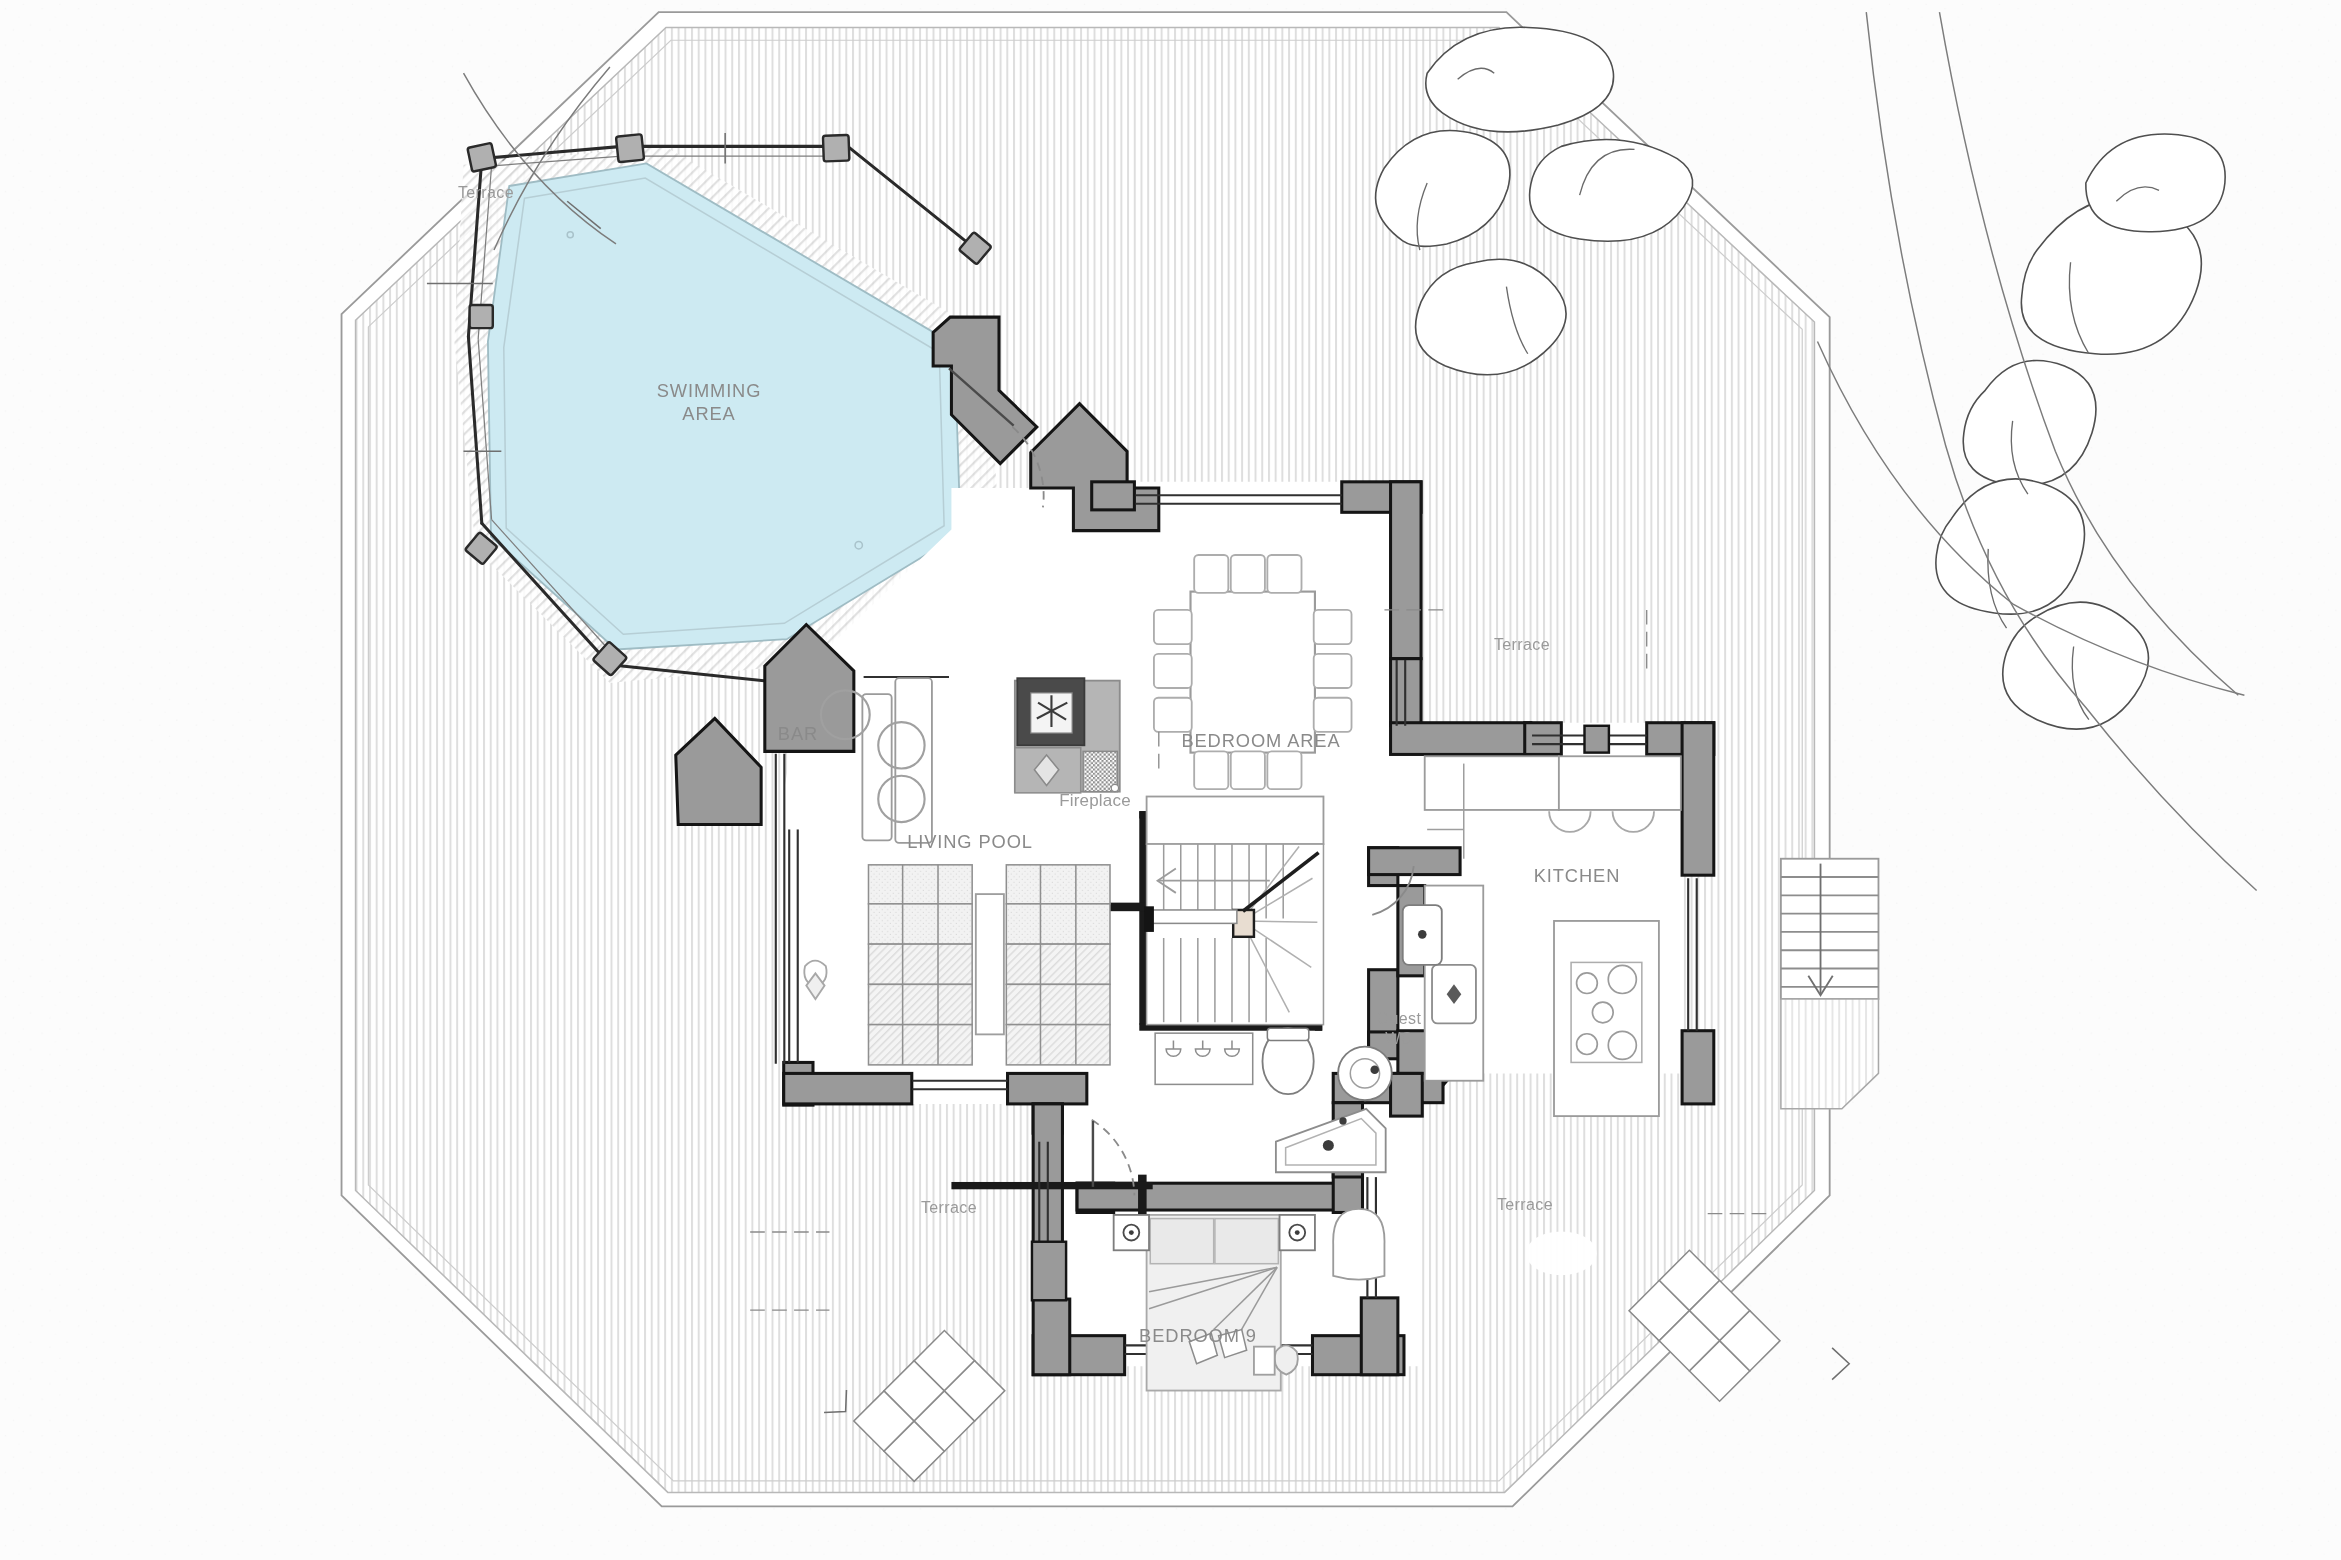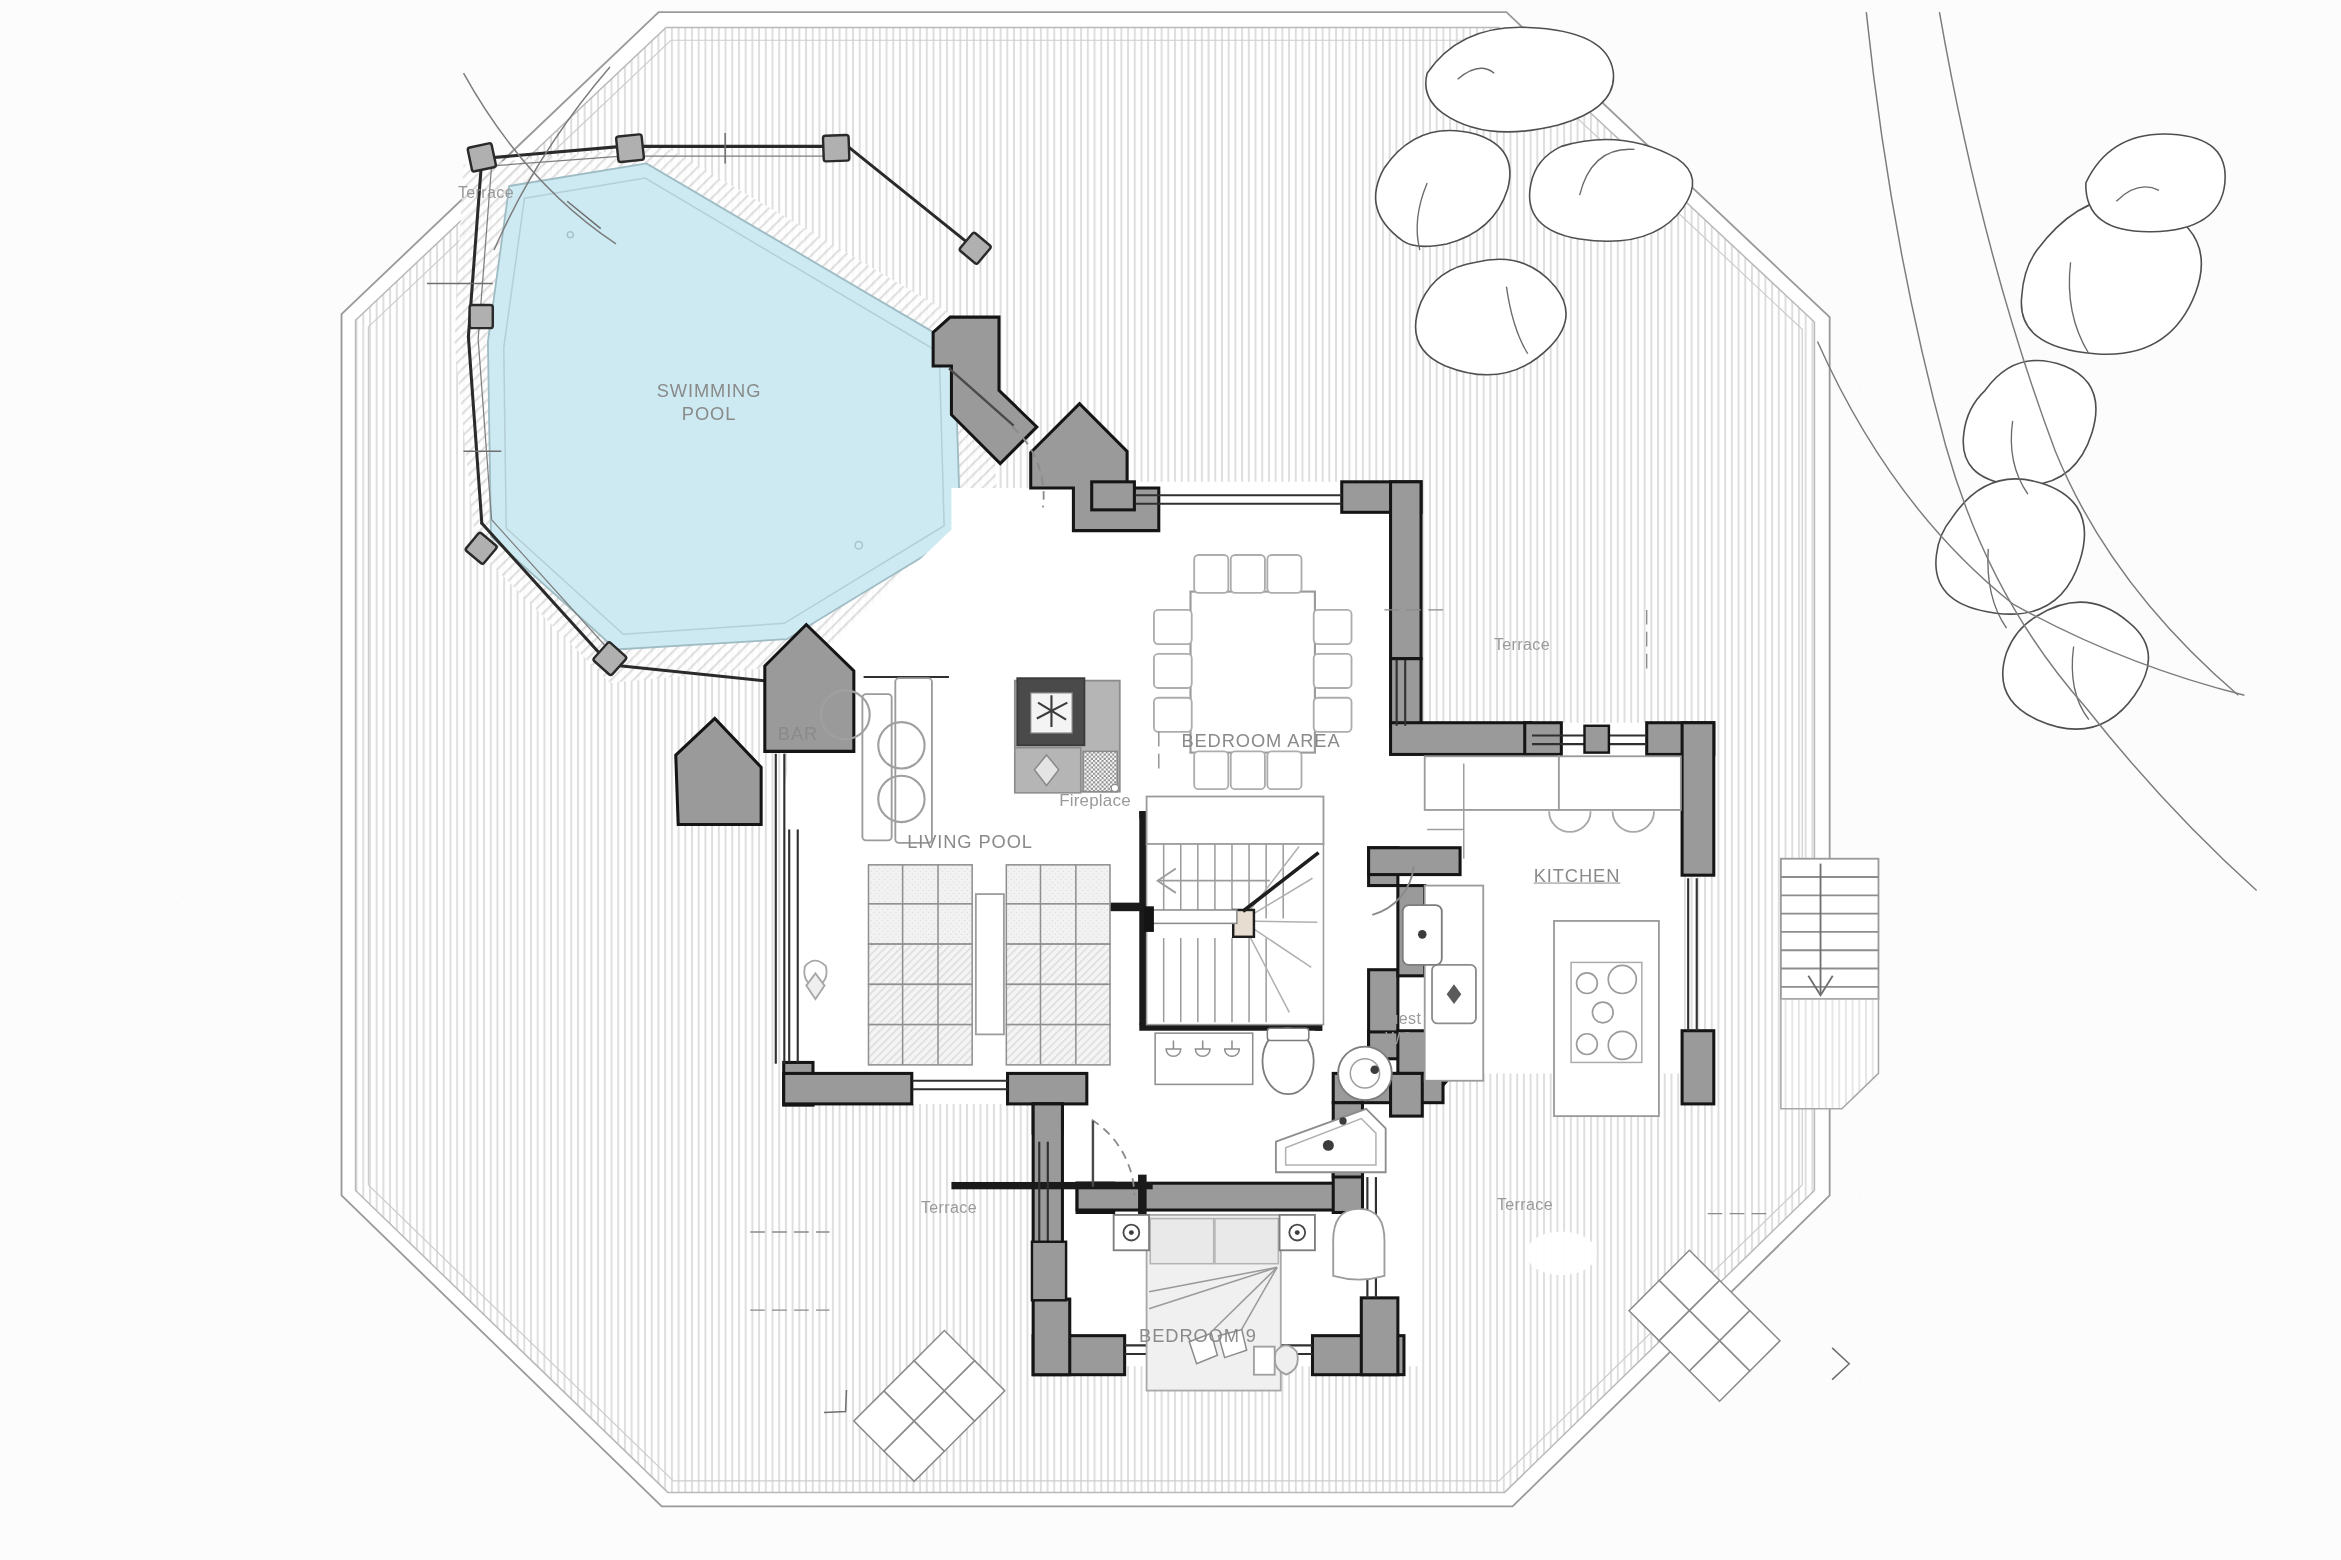--- a/index.html
+++ b/index.html
@@ -540,27 +540,27 @@
   </g>
 
   <g>
     <ellipse cx="2560" cy="2055" rx="58" ry="36" fill="#ffffff" opacity="0.95"></ellipse>
   </g>
 
 </svg>
 
 <div class="lbl small" style="left:486px;  top:193px;">Terrace</div>
 <div class="lbl room" style="left:709px; top:403px;">SWIMMING
-POOL</div>
+AREA</div>
 <div class="lbl room" style="left:798px; top:734px;">BAR</div>
 <div class="lbl tiny" style="left:1095px; top:801px;">Fireplace</div>
 <div class="lbl room" style="left:1261px; top:741px;">BEDROOM AREA</div>
 <div class="lbl small" style="left:1522px; top:645px;">Terrace</div>
 <div class="lbl room" style="left:970px; top:842px;">LIVING POOL</div>
-<div class="lbl room" style="left:1577px; top:876px;text-decoration:underline;">KITCHEN</div>
+<div class="lbl room" style="left:1577px; top:876px;">KITCHEN</div>
 <div class="lbl small" style="left:1399px; top:1029px;">Guest
 WC</div>
 <div class="lbl small" style="left:949px; top:1208px;">Terrace</div>
 <div class="lbl room" style="left:1198px; top:1336px;">BEDROOM 9</div>
 <div class="lbl small" style="left:1525px; top:1205px;">Terrace</div>
 
 </div>
 
 
 </body></html>

